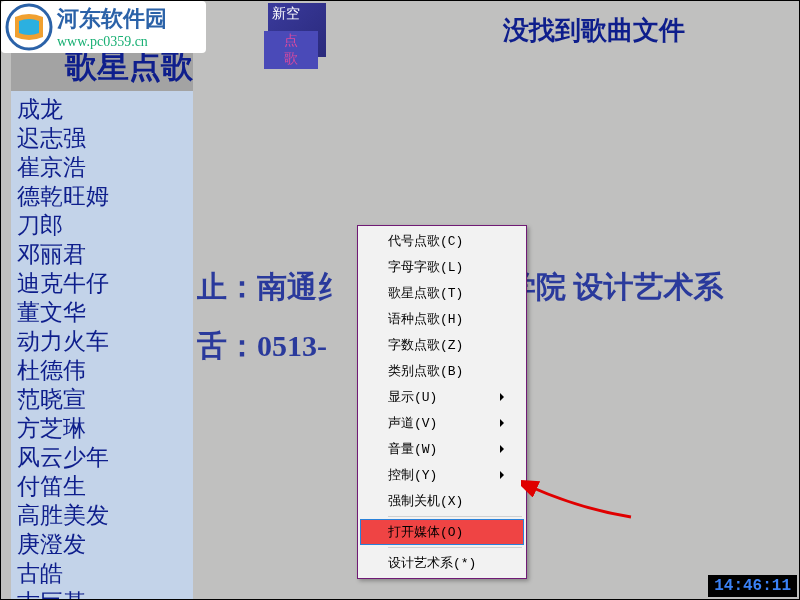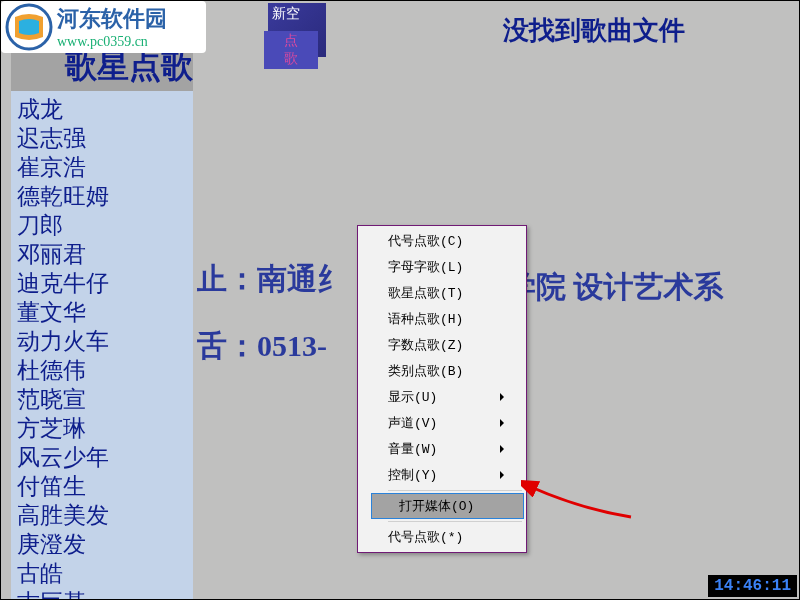--- a/index.html
+++ b/index.html
@@ -102,21 +102,21 @@
   line-height: 29px;
   cursor: pointer;
   white-space: nowrap;
 }
 .bg-text {
   position: absolute;
   color: #2a3a9c;
   font-size: 30px;
   font-weight: bold;
 }
-.bg-text-1 { top: 258px; left: 196px; }
+.bg-text-1 { top: 266px; left: 196px; }
 .bg-text-2 { top: 266px; left: 475px; }
 .bg-text-3 { top: 325px; left: 196px; text-align: right; }
 .context-menu {
   position: absolute;
   top: 224px;
   left: 356px;
   width: 170px;
   background: #f2f2f2;
   border: 1px solid #701a75;
   box-shadow: 2px 2px 4px rgba(0,0,0,0.3);
@@ -127,24 +127,23 @@
 }
 .menu-item {
   display: flex;
   align-items: center;
   justify-content: space-between;
   padding: 4px 20px 4px 28px;
   cursor: pointer;
   color: #000;
 }
 .menu-item.highlighted {
-  background: #a3a3a3;
+  background: #ef4444;
   border: 1px solid #2a82da;
   padding: 3px 10px 3px 27px;
-  margin-left: 11px;
 }
 .menu-arrow {
   width: 0;
   height: 0;
   border-top: 4px solid transparent;
   border-bottom: 4px solid transparent;
   border-left: 4px solid #000;
 }
 .menu-sep {
   height: 1px;
@@ -249,27 +248,30 @@
       <span class="menu-arrow"></span>
     </div>
     <div class="menu-item">
       <span>音量(W)</span>
       <span class="menu-arrow"></span>
     </div>
     <div class="menu-item">
       <span>控制(Y)</span>
       <span class="menu-arrow"></span>
     </div>
+    <div class="menu-item">
+      <span>强制关机(X)</span>
+    </div>
     <div class="menu-sep"></div>
     <div class="menu-item highlighted">
       <span>打开媒体(O)</span>
     </div>
     <div class="menu-sep"></div>
     <div class="menu-item">
-      <span>代号点歌(*)</span>
+      <span>设计艺术系(*)</span>
     </div>
   </div>
 
 <svg class="annotation-arrow" width="120" height="60">
   <defs>
     <marker id="ah" markerWidth="10" markerHeight="10" refX="2" refY="3" orient="auto">
       <path d="M0,0 L0,6 L8,3 Z" fill="#e00000"></path>
     </marker>
   </defs>
   <path d="M 110 48 Q 60 40 10 18" stroke="#e00000" stroke-width="3" fill="none" marker-end="url(#ah)"></path>

